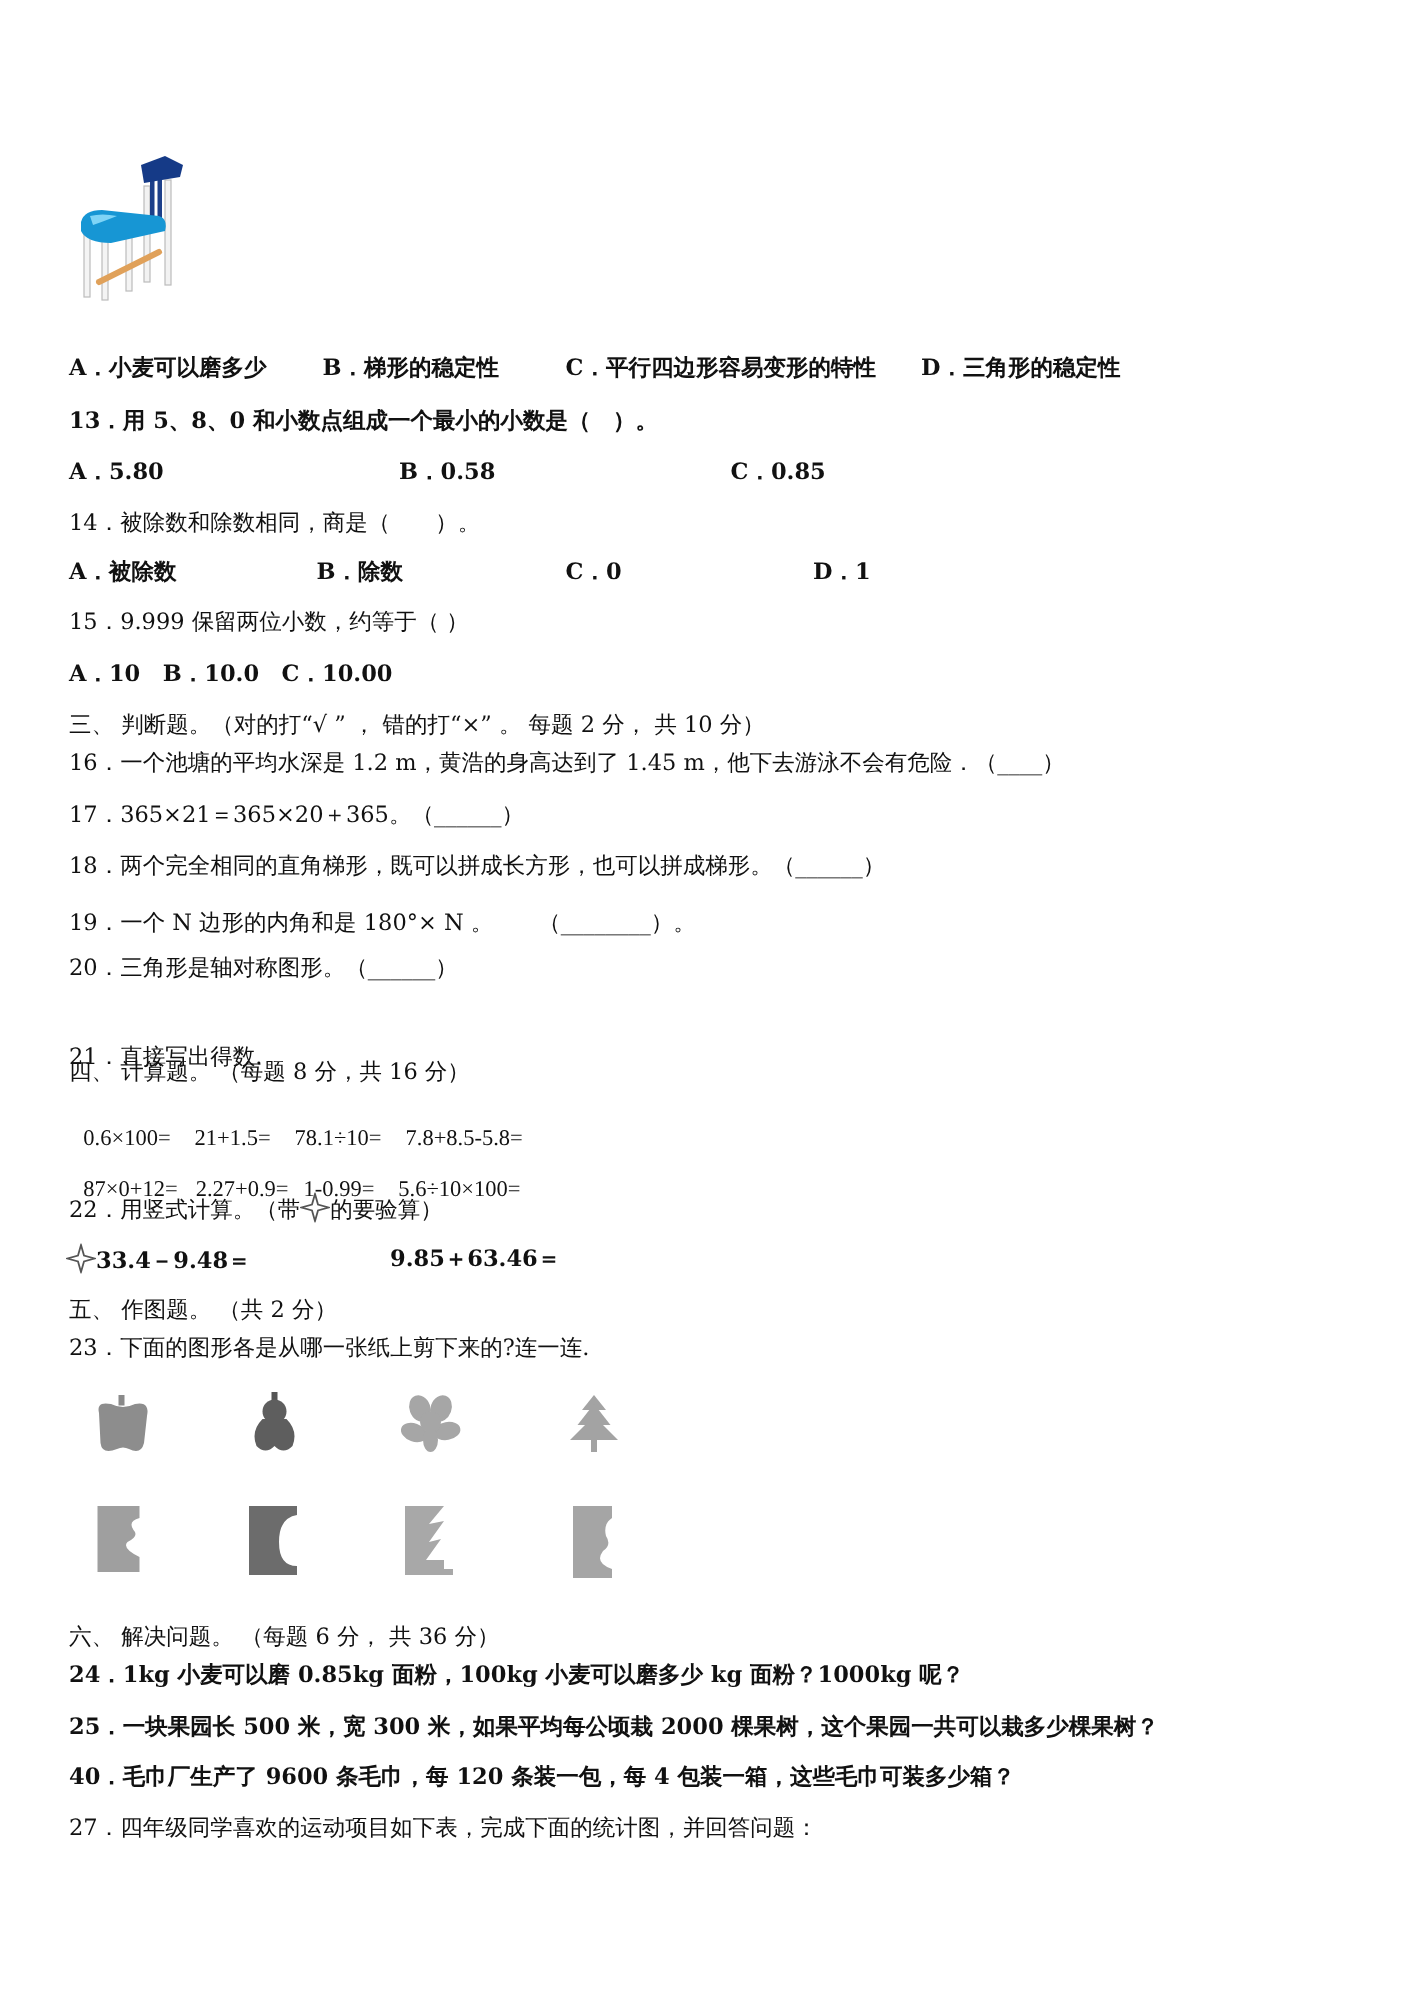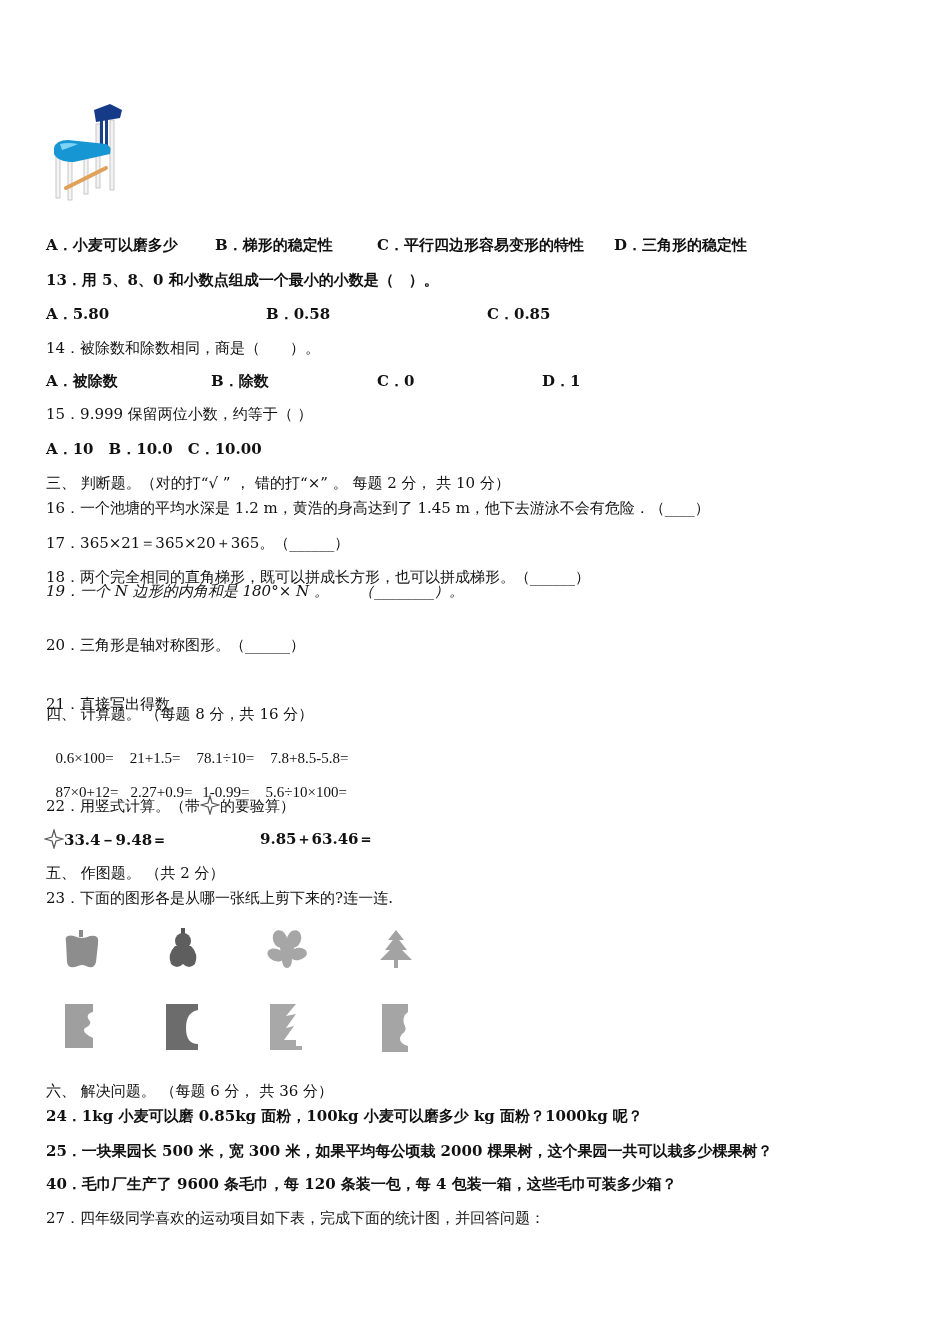--- a/index.html
+++ b/index.html
@@ -55,21 +55,21 @@
 <div class="opt" style="left:377px; top:371px;">C．0</div>
 <div class="opt" style="left:542px; top:371px;">D．1</div>
 
 <div class="line" style="top:404px;">15．9.999 保留两位小数，约等于（ ）</div>
 <div class="opt" style="left:46px; top:439px;">A．10　B．10.0　C．10.00</div>
 
 <div class="line sec" style="top:473px;">三、 判断题。（对的打“√ ” ， 错的打“×” 。 每题 2 分， 共 10 分）</div>
 <div class="line" style="top:498px;">16．一个池塘的平均水深是 1.2 m，黄浩的身高达到了 1.45 m，他下去游泳不会有危险．（____）</div>
 <div class="line" style="top:533px;">17．365×21＝365×20＋365。（______）</div>
 <div class="line" style="top:567px;">18．两个完全相同的直角梯形，既可以拼成长方形，也可以拼成梯形。（______）</div>
-<div class="line" style="top:581px;font-style:italic;">19．一个 N 边形的内角和是 180°× N 。　　（________）。</div>
+<div class="line" style="top:605px;">19．一个 N 边形的内角和是 180°× N 。　　（________）。</div>
 <div class="line" style="top:635px;">20．三角形是轴对称图形。（______）</div>
 
 <div class="line sec" style="top:704px;">四、 计算题。 （每题 8 分，共 16 分）</div>
 <div class="line" style="top:694px;">21．直接写出得数.</div>
 <div class="line calc" style="top:728px;">
   <span>0.6×100=</span><span>21+1.5=</span><span>78.1÷10=</span><span>7.8+8.5-5.8=</span>
 </div>
 <div class="line calc" style="top:762px;">
   <span style="margin-right:12px">87×0+12=</span><span style="margin-right:10px">2.27+0.9=</span><span>1-0.99=</span><span>5.6÷10×100=</span>
 </div>

